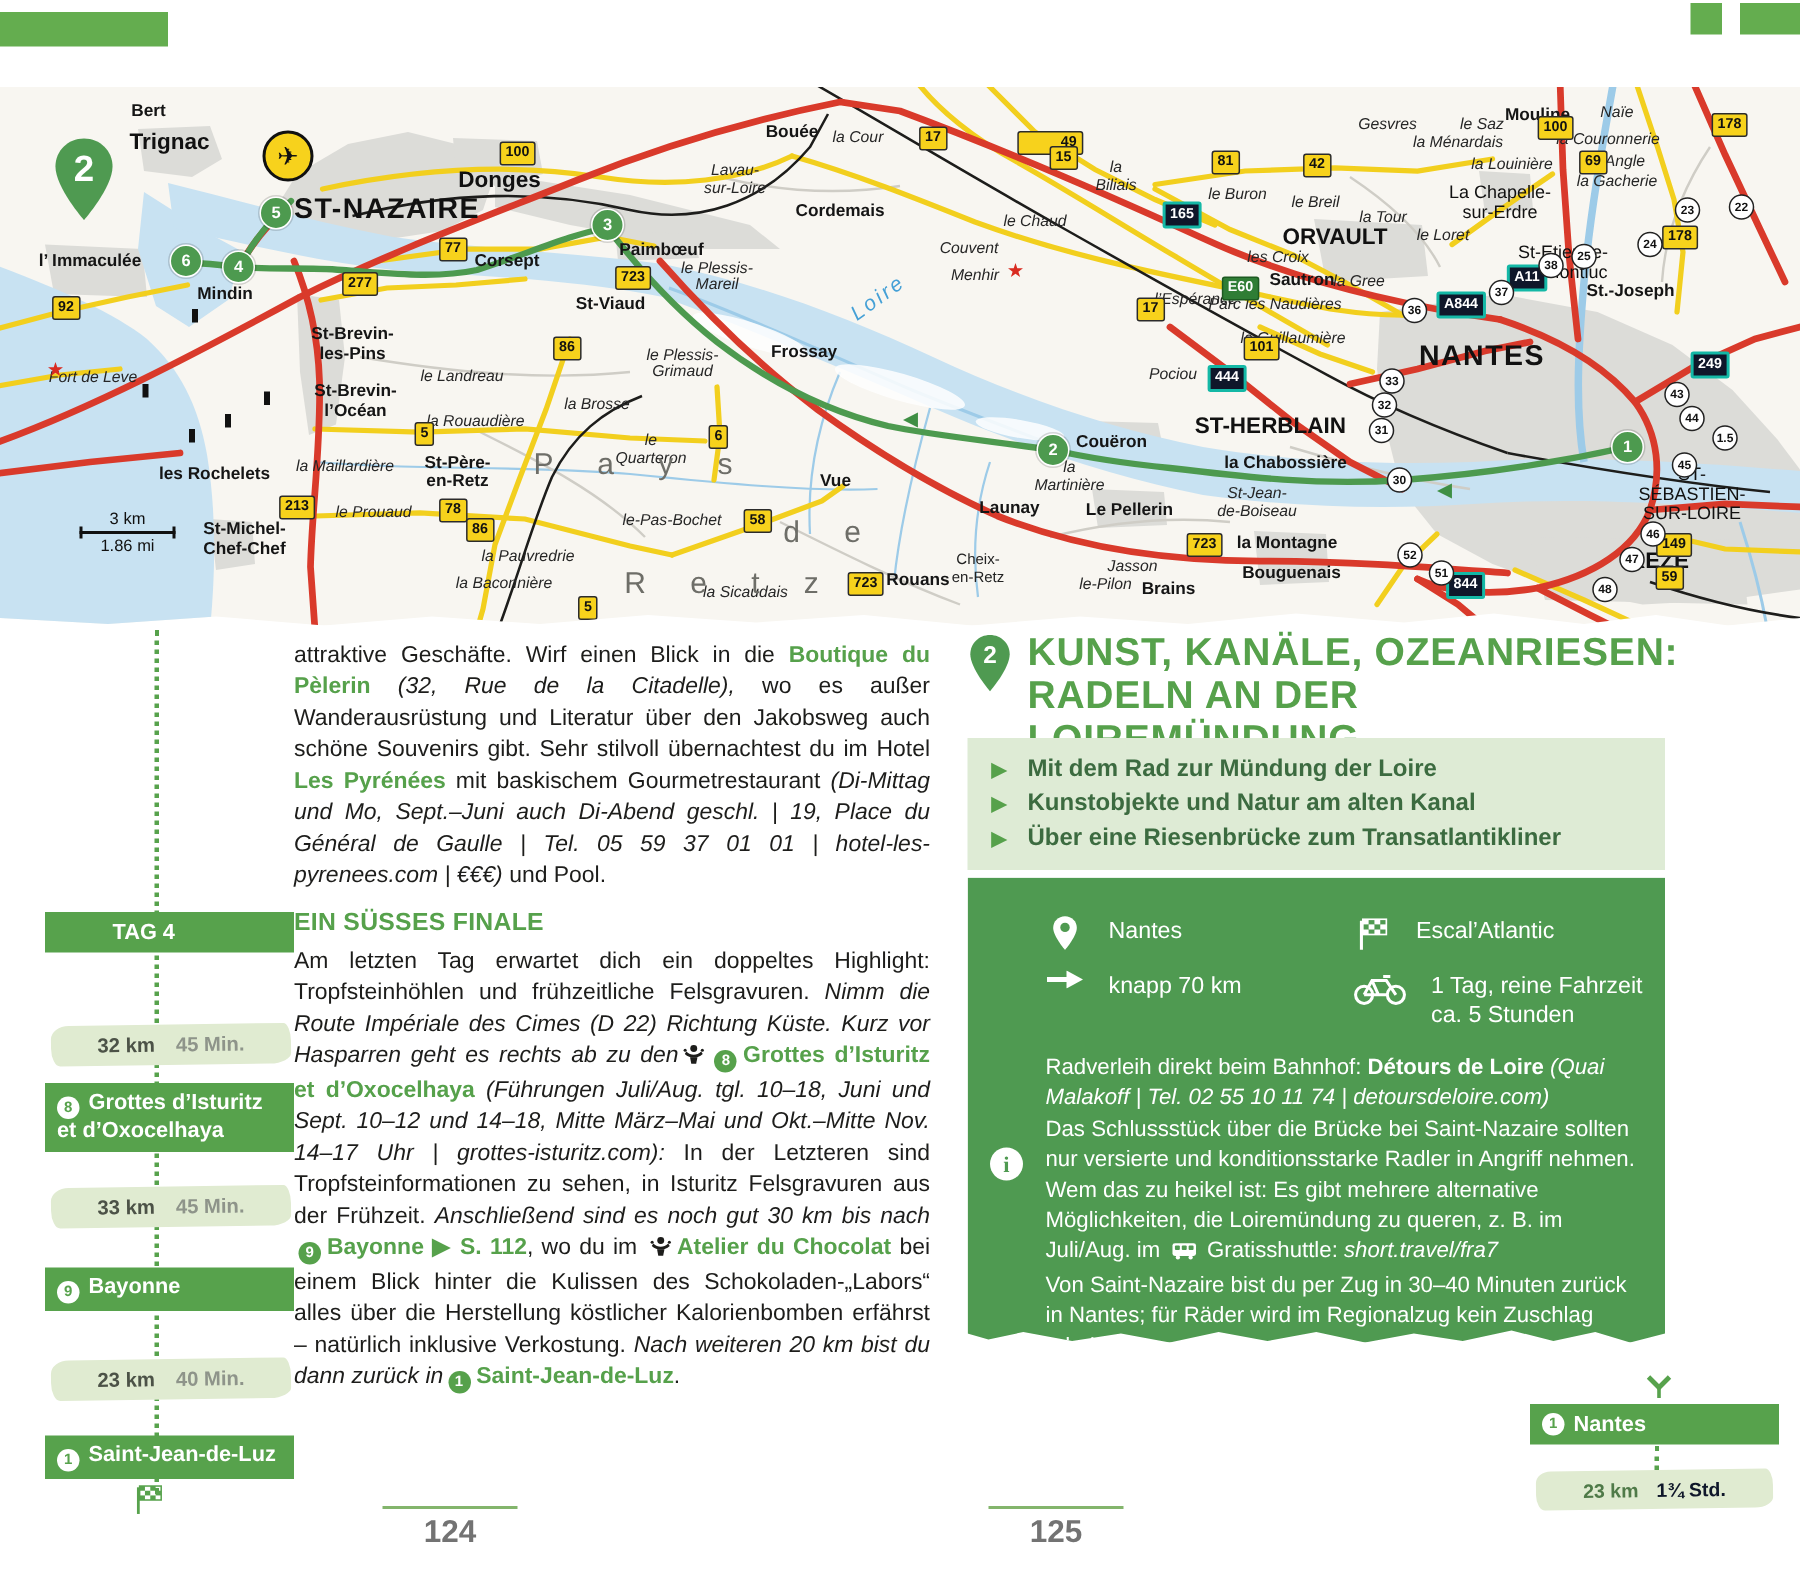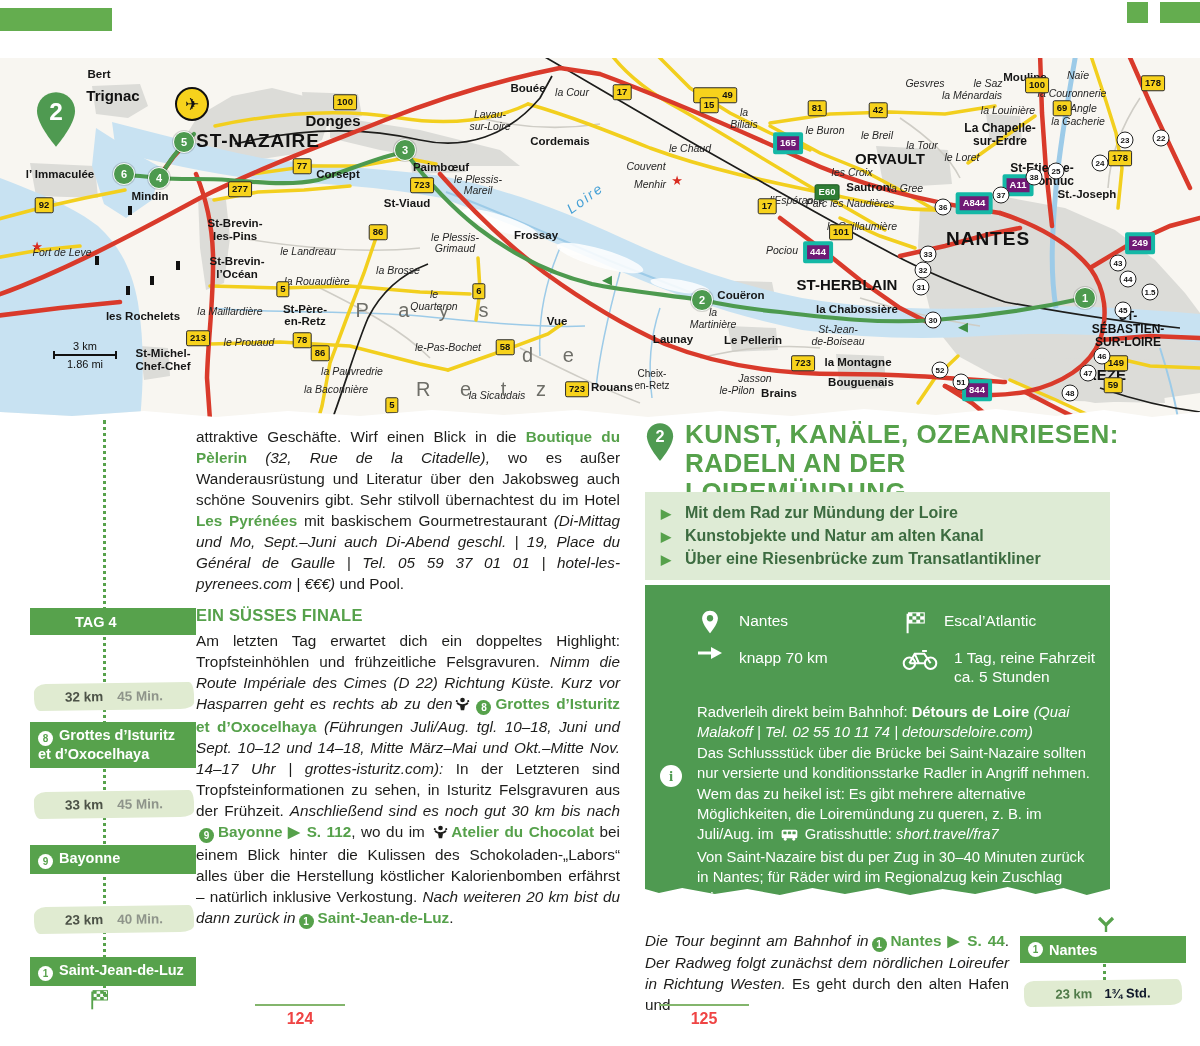--- a/index.html
+++ b/index.html
@@ -12,30 +12,30 @@
   #hdr-right .sq{width:21px;height:21px;background:#64ad4f;}
   #hdr-right .endbar{width:40px;height:21px;background:#64ad4f;}
   #hdr-title{color:#64ad4f;font-size:28px;font-weight:800;letter-spacing:1.5px;}
   
   #map{position:absolute;left:0;top:58px;width:1200px;height:362px;background:#f8f6f1;
        clip-path:polygon(0 0,100% 0,100% calc(100% - 8px),96% calc(100% - 3px),92% calc(100% - 10px),88% calc(100% - 4px),83% calc(100% - 11px),78% calc(100% - 5px),72% calc(100% - 11px),66% calc(100% - 4px),60% calc(100% - 9px),54% calc(100% - 3px),48% calc(100% - 10px),42% calc(100% - 5px),36% calc(100% - 10px),30% calc(100% - 4px),24% calc(100% - 9px),18% calc(100% - 3px),12% calc(100% - 9px),6% calc(100% - 4px),0 calc(100% - 8px));}
   #map svg.base{position:absolute;left:0;top:0;}
   .lb{position:absolute;transform:translate(-50%,-50%);white-space:nowrap;line-height:1;}
   .m-b{font-size:19px;font-weight:800;letter-spacing:1px;color:#111;}
   .m-c{font-size:15px;font-weight:800;color:#111;}
-  .m-s{font-size:12px;font-weight:700;color:#111;}
+  .m-s{font-size:12px;font-weight:400;color:#111;}
   .m-t{font-size:11.5px;font-weight:700;color:#151515;}
   .m-n{font-size:10px;color:#222;}
   .m-p{font-size:10.5px;font-style:italic;color:#262626;}
   .m-r{font-size:20px;color:#6e6e68;letter-spacing:12px;}
   .m-w{font-size:14px;font-style:italic;color:#45a0d6;letter-spacing:2px;transform:translate(-50%,-50%) rotate(-36deg);}
   .bdg{position:absolute;transform:translate(-50%,-50%);font-size:9.5px;font-weight:700;line-height:1;
        padding:2px 3px;border-radius:2px;}
   .bdg-y{background:#f7d21c;border:1px solid #2b2b2b;color:#111;}
-  .bdg-r{background:#701a75;border:4px solid #14b8a6;color:#fff;}
+  .bdg-r{background:#0f172a;border:2px solid #14b8a6;color:#fff;}
   .bdg-g{background:#2f7d35;border:1px solid #1d5a22;color:#fff;}
   .bdg-e{background:#fff;border:1.5px solid #222;color:#111;border-radius:50%;
          width:15px;height:15px;display:flex;align-items:center;justify-content:center;font-size:8px;padding:0;}
   .stop{position:absolute;transform:translate(-50%,-50%);width:20px;height:20px;border-radius:50%;
         background:#4d9a4f;border:1.5px solid #fff;color:#fff;font-size:11px;font-weight:800;
         display:flex;align-items:center;justify-content:center;box-shadow:0 0 0 1px rgba(0,0,0,.15);}
   .star{position:absolute;transform:translate(-50%,-50%);color:#d92b20;font-size:13px;}
   .rarw{position:absolute;transform:translate(-50%,-50%);color:#3f8f44;font-size:13px;}
   .lh{position:absolute;width:4px;height:9px;background:#111;transform:translate(-50%,-100%);}
   #map-pin{position:absolute;transform:translate(-50%,-12%);}
@@ -91,21 +91,21 @@
   #mini .chev{position:absolute;left:76px;top:0;}
   #mini .bar{position:absolute;left:0;top:20px;width:166px;}
   #mini .brush{position:absolute;left:4px;top:64px;width:158px;height:26px;background:#e0ebd1;
                border-radius:10px 5px 12px 6px/8px 11px 7px 10px;transform:rotate(-.8deg);
                display:flex;align-items:center;justify-content:center;gap:12px;font-size:13px;}
   #mini .brush .km{font-weight:800;color:#4f7a48;}
   #mini .brush .tm{color:#0f172a;font-weight:600;}
   
   .pgnum{position:absolute;top:1004px;width:90px;text-align:center;}
   .pgnum .rule{border-top:2.5px solid #83b56c;margin-bottom:4px;}
-  .pgnum .n{font-size:16px;font-weight:800;color:#ef4444;}
+  .pgnum .n{font-size:21px;font-weight:800;color:#737373;}
   #pg-l{left:255px;} #pg-r{left:659px;}
 </style>
 </head>
 <body>
 
 <div id="page">
 
   <div id="hdr-bar-left" class="hdr-bar"></div>
   <div id="hdr-right">
     <span class="sq"></span>
@@ -330,21 +330,21 @@
         <div class="bdg bdg-y" style="left: 283px; top: 231px;">5</div>
         <div class="bdg bdg-y" style="left: 392px; top: 347px;">5</div>
         <div class="bdg bdg-y" style="left: 479px; top: 233px;">6</div>
         <div class="bdg bdg-y" style="left: 505px; top: 289px;">58</div>
         <div class="bdg bdg-y" style="left: 577px; top: 331px;">723</div>
         <div class="bdg bdg-y" style="left: 422px; top: 127px;">723</div>
         <div class="bdg bdg-y" style="left: 803px; top: 305px;">723</div>
         <div class="bdg bdg-y" style="left: 841px; top: 174px;">101</div>
         <div class="bdg bdg-y" style="left: 622px; top: 34px;">17</div>
         <div class="bdg bdg-y" style="left: 767px; top: 148px;">17</div>
-        <div class="bdg bdg-y" style="left: 715px; top: 37px; padding-left: 28px;">49</div>
+        <div class="bdg bdg-y" style="left: 700px; top: 37px; padding-left: 28px;">49</div>
         <div class="bdg bdg-y" style="left: 709px; top: 47px;">15</div>
         <div class="bdg bdg-y" style="left: 817px; top: 50px;">81</div>
         <div class="bdg bdg-y" style="left: 878px; top: 52px;">42</div>
         <div class="bdg bdg-y" style="left: 1062px; top: 50px;">69</div>
         <div class="bdg bdg-y" style="left: 1153px; top: 25px;">178</div>
         <div class="bdg bdg-y" style="left: 1120px; top: 100px;">178</div>
         <div class="bdg bdg-y" style="left: 1116px; top: 305px;">149</div>
         <div class="bdg bdg-y" style="left: 1113px; top: 327px;">59</div>
         <div class="bdg bdg-r" style="left: 788px; top: 85px;">165</div>
         <div class="bdg bdg-r" style="left: 1018px; top: 127px;">A11</div>
@@ -543,21 +543,20 @@
                 <rect x="10.5" y="3.5" width="5" height="4.5" rx="1" fill="#4f9a51"></rect>
                 <rect x="17.5" y="3.5" width="5" height="4.5" rx="1" fill="#4f9a51"></rect>
                 <circle cx="6.5" cy="15.5" r="2.2" fill="#fff"></circle>
                 <circle cx="19.5" cy="15.5" r="2.2" fill="#fff"></circle>
               </svg></span><span> Gratisshuttle: </span><span class="ri">short.travel/fra7</span></div>
         <div><span>Von Saint-Nazaire bist du per Zug in 30–40 Minuten zurück in Nantes; für Räder wird im Regionalzug kein Zuschlag erhoben.</span></div>
       </div>
     </div>
   </div>
 
-  <p id="outro" style="margin:0;"><span class="ri">Die Tour beginnt am Bahnhof in</span><span class="circ">1</span><span class="rg">Nantes ▶ S. 44</span><span>. </span><span class="ri">Der Radweg folgt zunächst dem nördlichen Loireufer in Richtung Westen.</span><span> Es geht durch den alten Hafen und</span></p>
 
   <div id="mini">
     <span class="chev">
       <svg width="20" height="18" viewBox="0 0 20 18" fill="none" stroke="#57a24c">
           <path d="M3 2l7 7 7-7" stroke-width="3.2"></path>
           <path d="M10 9v7" stroke-width="2.4"></path>
         </svg>
     </span>
     <div class="bar tl-bar" style="position: absolute; width: 166px;">
       <span class="tl-circ">1</span>

